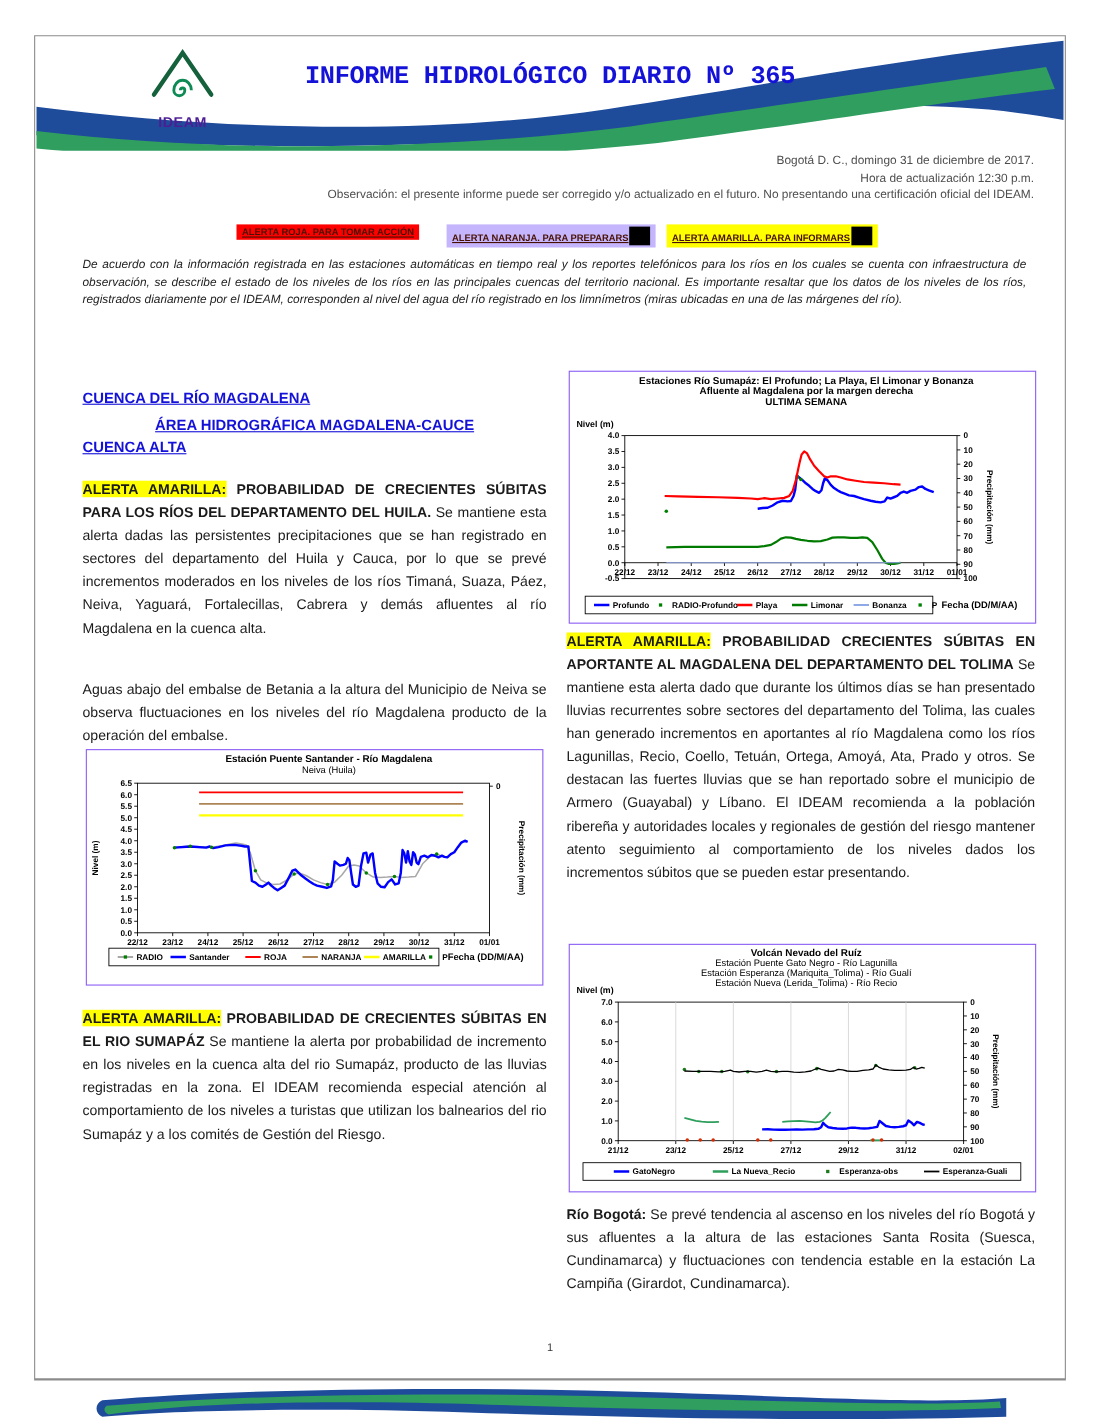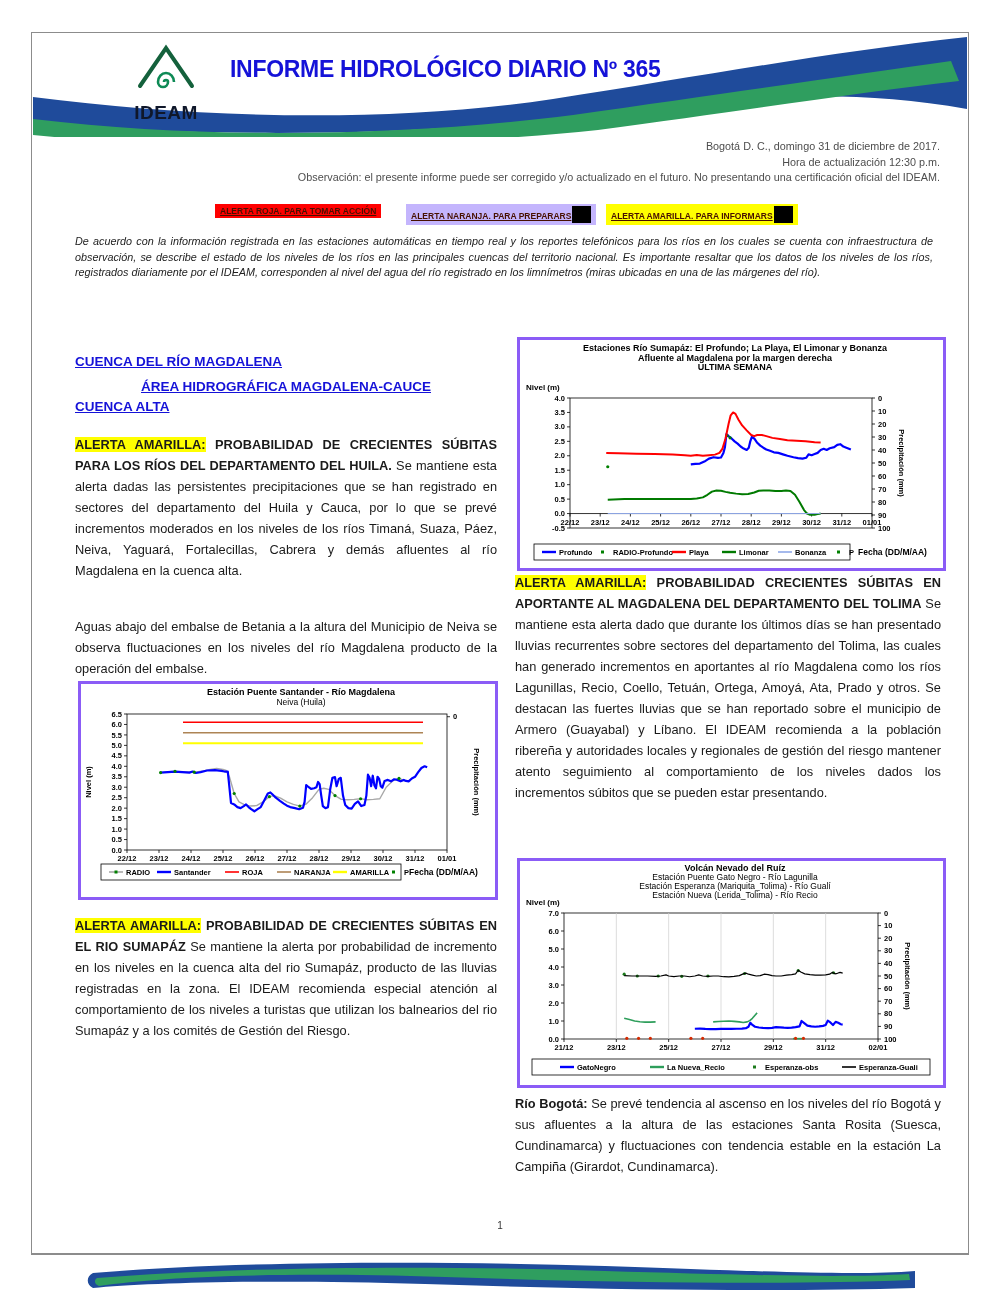--- a/index.html
+++ b/index.html
@@ -1,43 +1,43 @@
 <!DOCTYPE html>
 <html><head>
 <meta charset="utf-8">
 <style>
   html,body{margin:0;padding:0;background:#fff;}
   .page{position:relative;width:1000px;height:1293px;background:#fff;overflow:hidden;
         font-family:"Liberation Sans",sans-serif;color:#1a1a1a;}
   .border-box{position:absolute;left:31px;top:32px;width:936px;height:1220px;
         border:1px solid #8c8c8c;border-bottom-width:2px;}
   .abs{position:absolute;}
-  .title{left:230px;top:56px;width:540px;text-align:left;font-size:23px;font-weight:bold;
-        color:#1512d8;letter-spacing:-0.3px;z-index:3;}
+  .title{left:230px;top:56px;width:540px;text-align:center;font-size:23px;font-weight:bold;
+        color:#1512d8;letter-spacing:-0.3px;z-index:3;font-family:Liberation Mono, monospace;}
   .logo-wrap{left:118px;top:42px;width:96px;text-align:center;z-index:3;}
-  .logo-text{font-size:19px;font-weight:bold;color:#0f172a;letter-spacing:0.5px;margin-top:-2px;}
+  .logo-text{font-size:13px;font-weight:bold;color:#4c1d95;letter-spacing:0.5px;margin-top:-2px;}
   .swoosh{left:33px;top:35px;z-index:1;}
   .fswoosh{left:85px;top:1257px;z-index:1;}
   .meta{right:60px;top:139px;width:700px;text-align:right;font-size:10.8px;line-height:15.5px;color:#4d4d4d;}
   .alert-bar-item{top:204px;font-size:8.5px;font-weight:bold;text-decoration:underline;
         color:#471000;padding:2px 5px;white-space:nowrap;}
   .redact{display:inline-block;width:19px;height:17px;background:#000;vertical-align:-4px;margin-left:1px;}
   .intro{left:75px;top:234px;width:858px;font-size:10.8px;line-height:15.6px;font-style:italic;
         text-align:justify;color:#222;}
   .h-blue{color:#1512d8;font-weight:bold;text-decoration:underline;}
   .main-h{left:33px;top:306px;width:934px;text-align:center;font-size:13.5px;}
   .colL-h{left:75px;top:341px;width:422px;text-align:center;font-size:13.5px;margin-top:38px;}
   .sub1{left:75px;top:354px;font-size:13.5px;}
   .sub2{left:75px;top:399px;font-size:13.5px;}
   .body-p{font-size:12.8px;line-height:21px;text-align:justify;}
   .colL{width:422px;left:75px;}
   .colR{width:426px;left:515px;}
   .hl{background:#ffff00;font-weight:bold;}
   .b{font-weight:bold;}
-  .chart{position:absolute;border:3px solid #8b5cf6;background:#fff;}
+  .chart{position:absolute;border:1px solid #8b5cf6;background:#fff;}
   #c1{left:78px;top:681px;width:414px;height:213px;}
   #c2{left:517px;top:337px;width:423px;height:228px;}
   #c3{left:517px;top:858px;width:423px;height:224px;}
   svg text{font-family:"Liberation Sans",sans-serif;}
   .pagenum{left:33px;top:1220px;width:934px;text-align:center;font-size:10px;color:#333;}
 </style>
 </head>
 <body>
 
 <div class="page">

